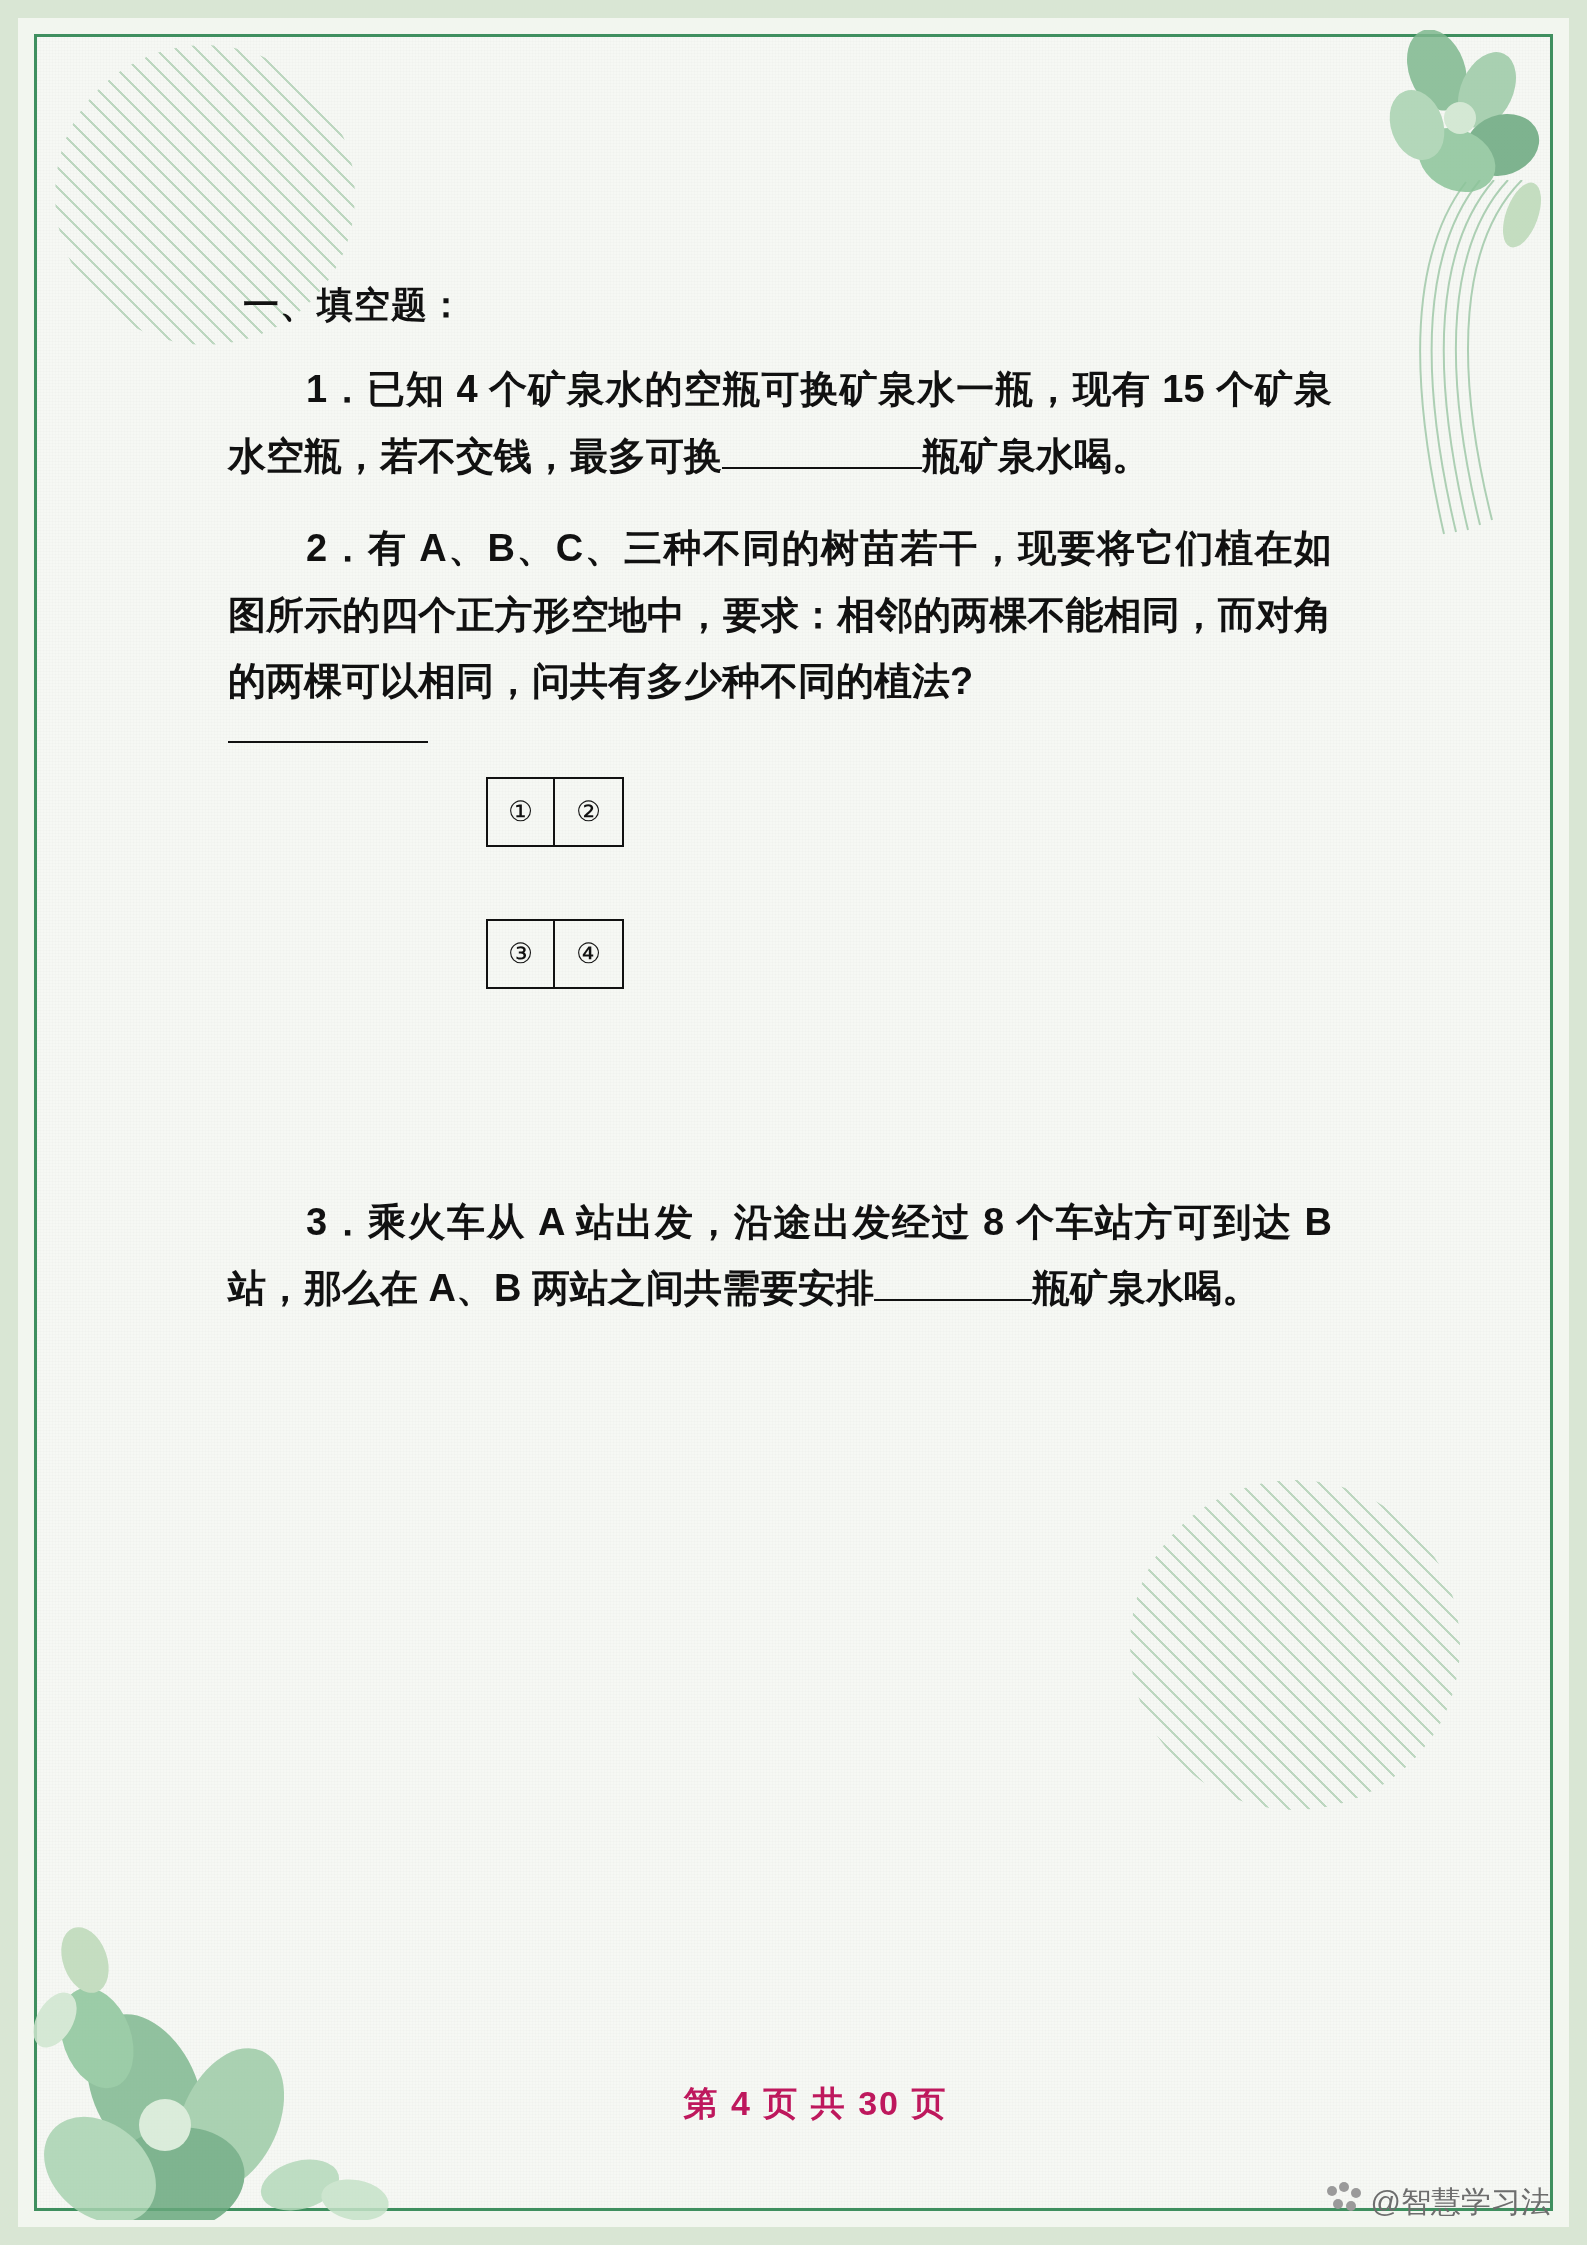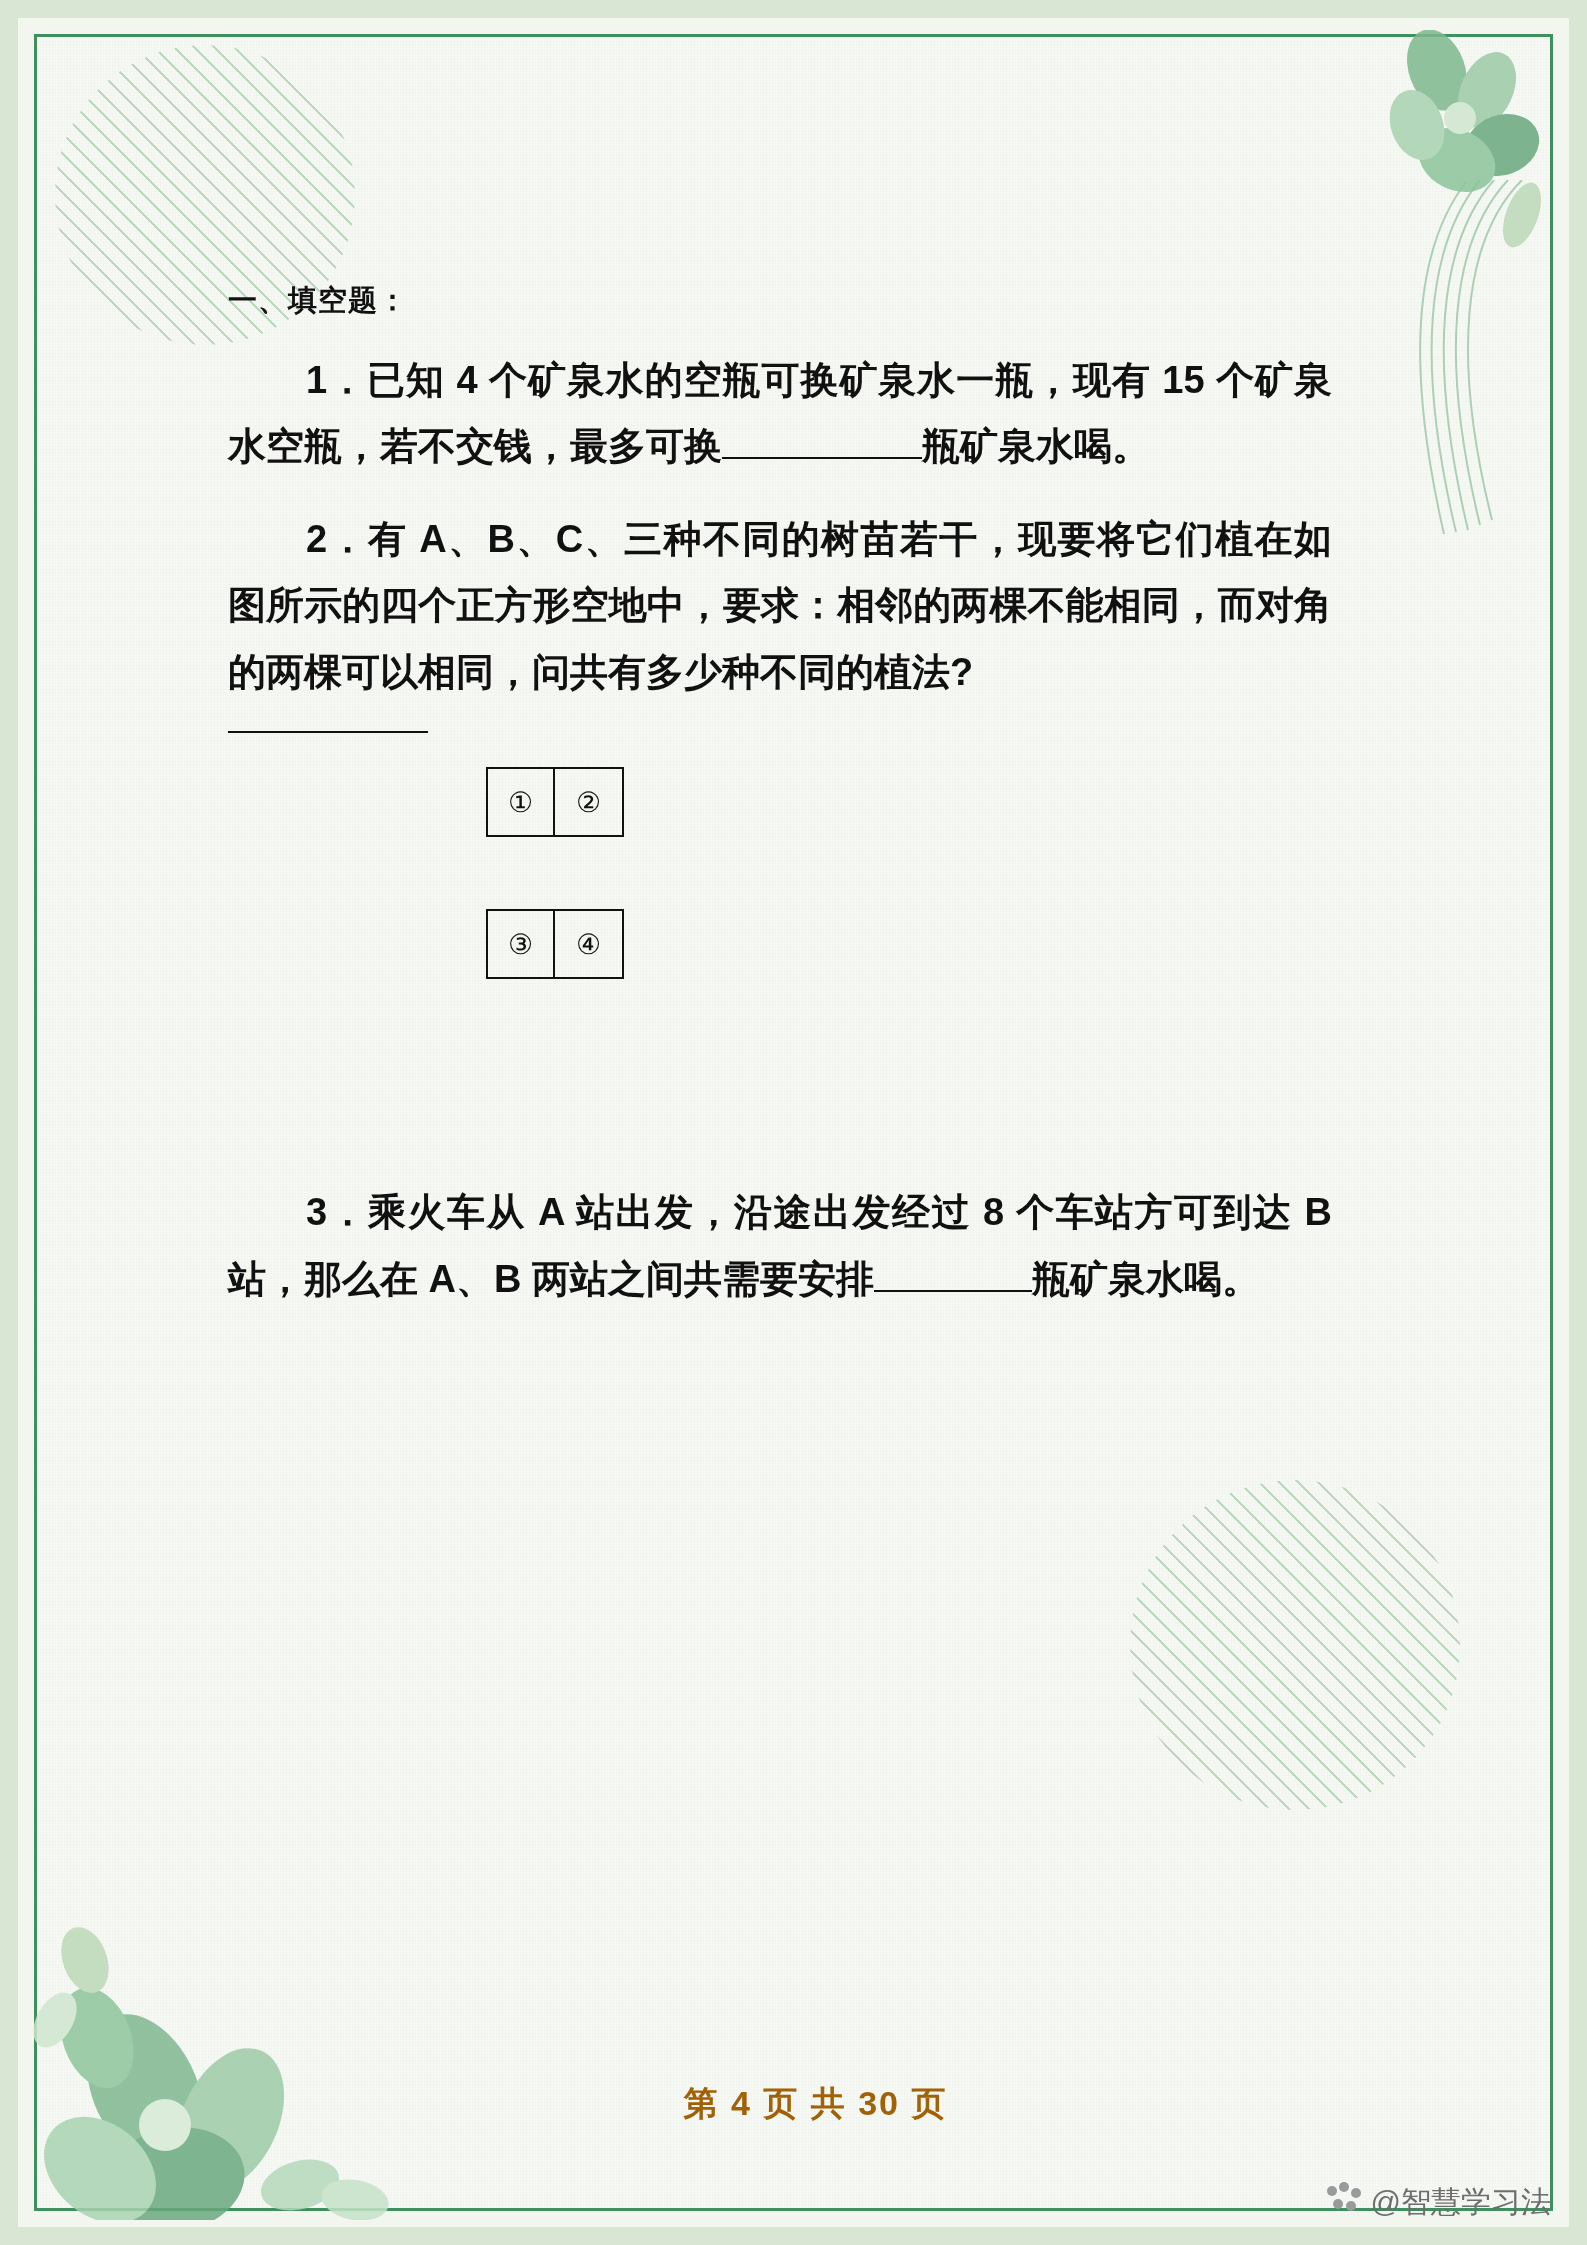--- a/index.html
+++ b/index.html
@@ -85,25 +85,25 @@
 
   
   .content {
     position: absolute;
     left: 228px;
     top: 280px;
     width: 1120px;
     z-index: 5;
   }
   .section-title {
-    font-size: 29px;
+    font-size: 36px;
     font-weight: bold;
     color: #111;
     letter-spacing: 1px;
-    margin: 0 0 26px 0;
+    margin: 0 0 26px 15px;
     line-height: 1.4;
   }
   .qline {
     font-size: 38px;
     font-weight: bold;
     color: #111;
     line-height: 1.75;
     margin: 0 16px 26px 0;
     text-align: justify;
   }
@@ -173,21 +173,21 @@
 
   
   .footer {
     position: absolute;
     left: 0;
     right: 0;
     bottom: 118px;
     text-align: center;
     font-size: 34px;
     font-weight: bold;
-    color: #a16207;
+    color: #be185d;
     z-index: 6;
     letter-spacing: 2px;
     padding-left: 44px;
   }
   .watermark {
     position: absolute;
     right: 36px;
     bottom: 22px;
     display: flex;
     align-items: flex-start;

